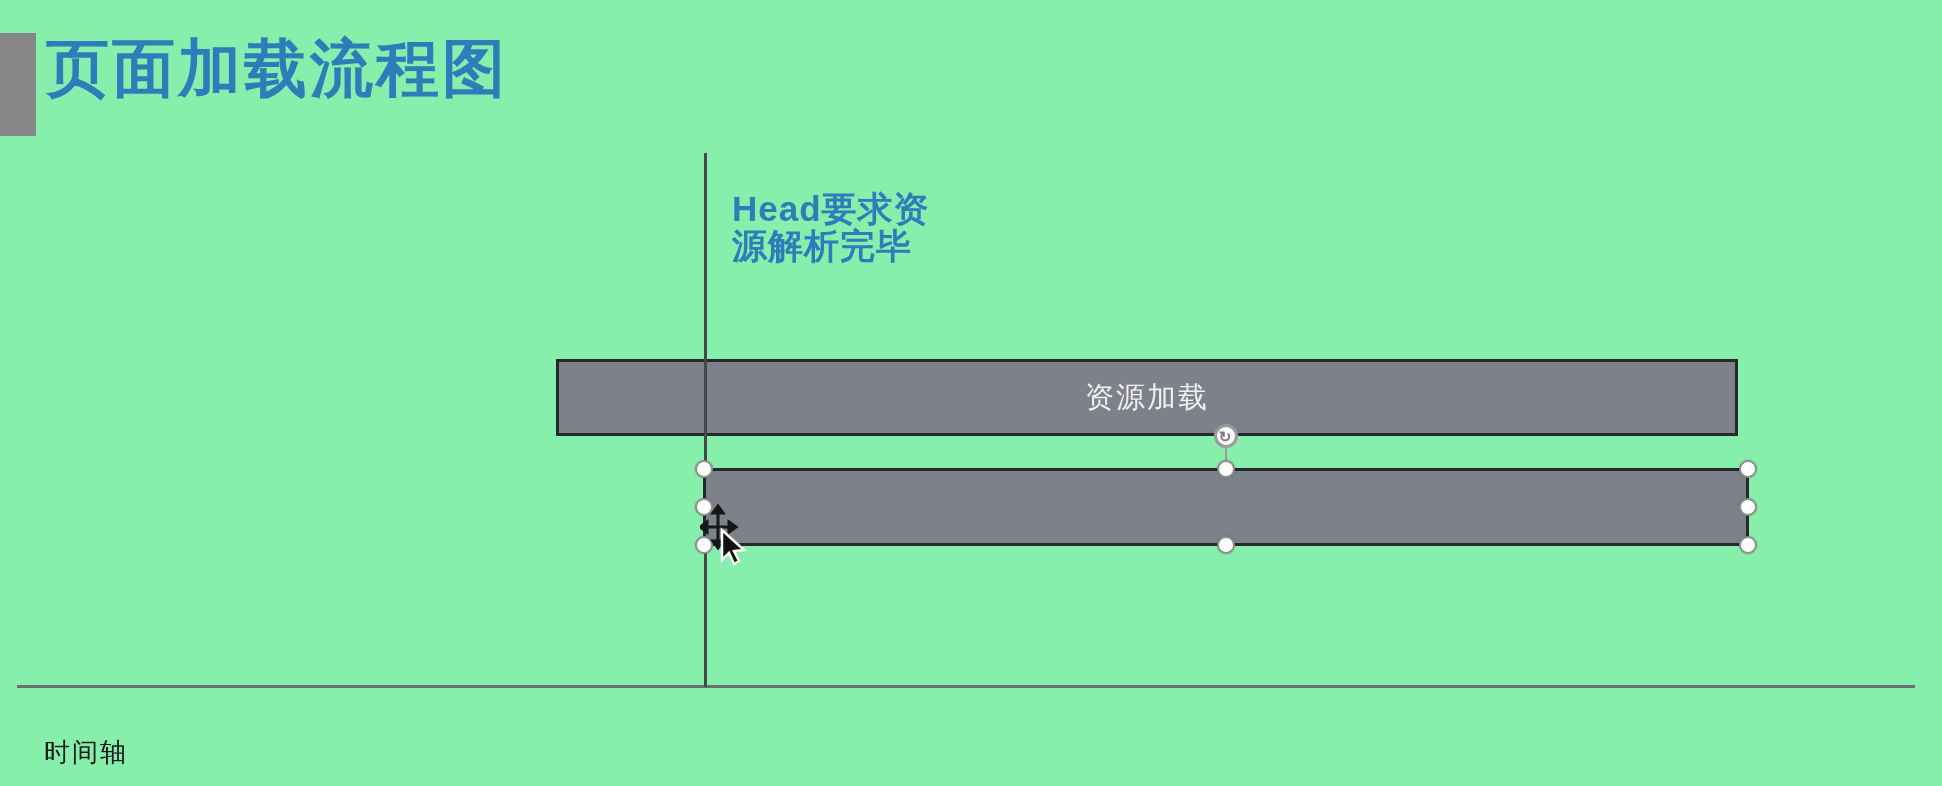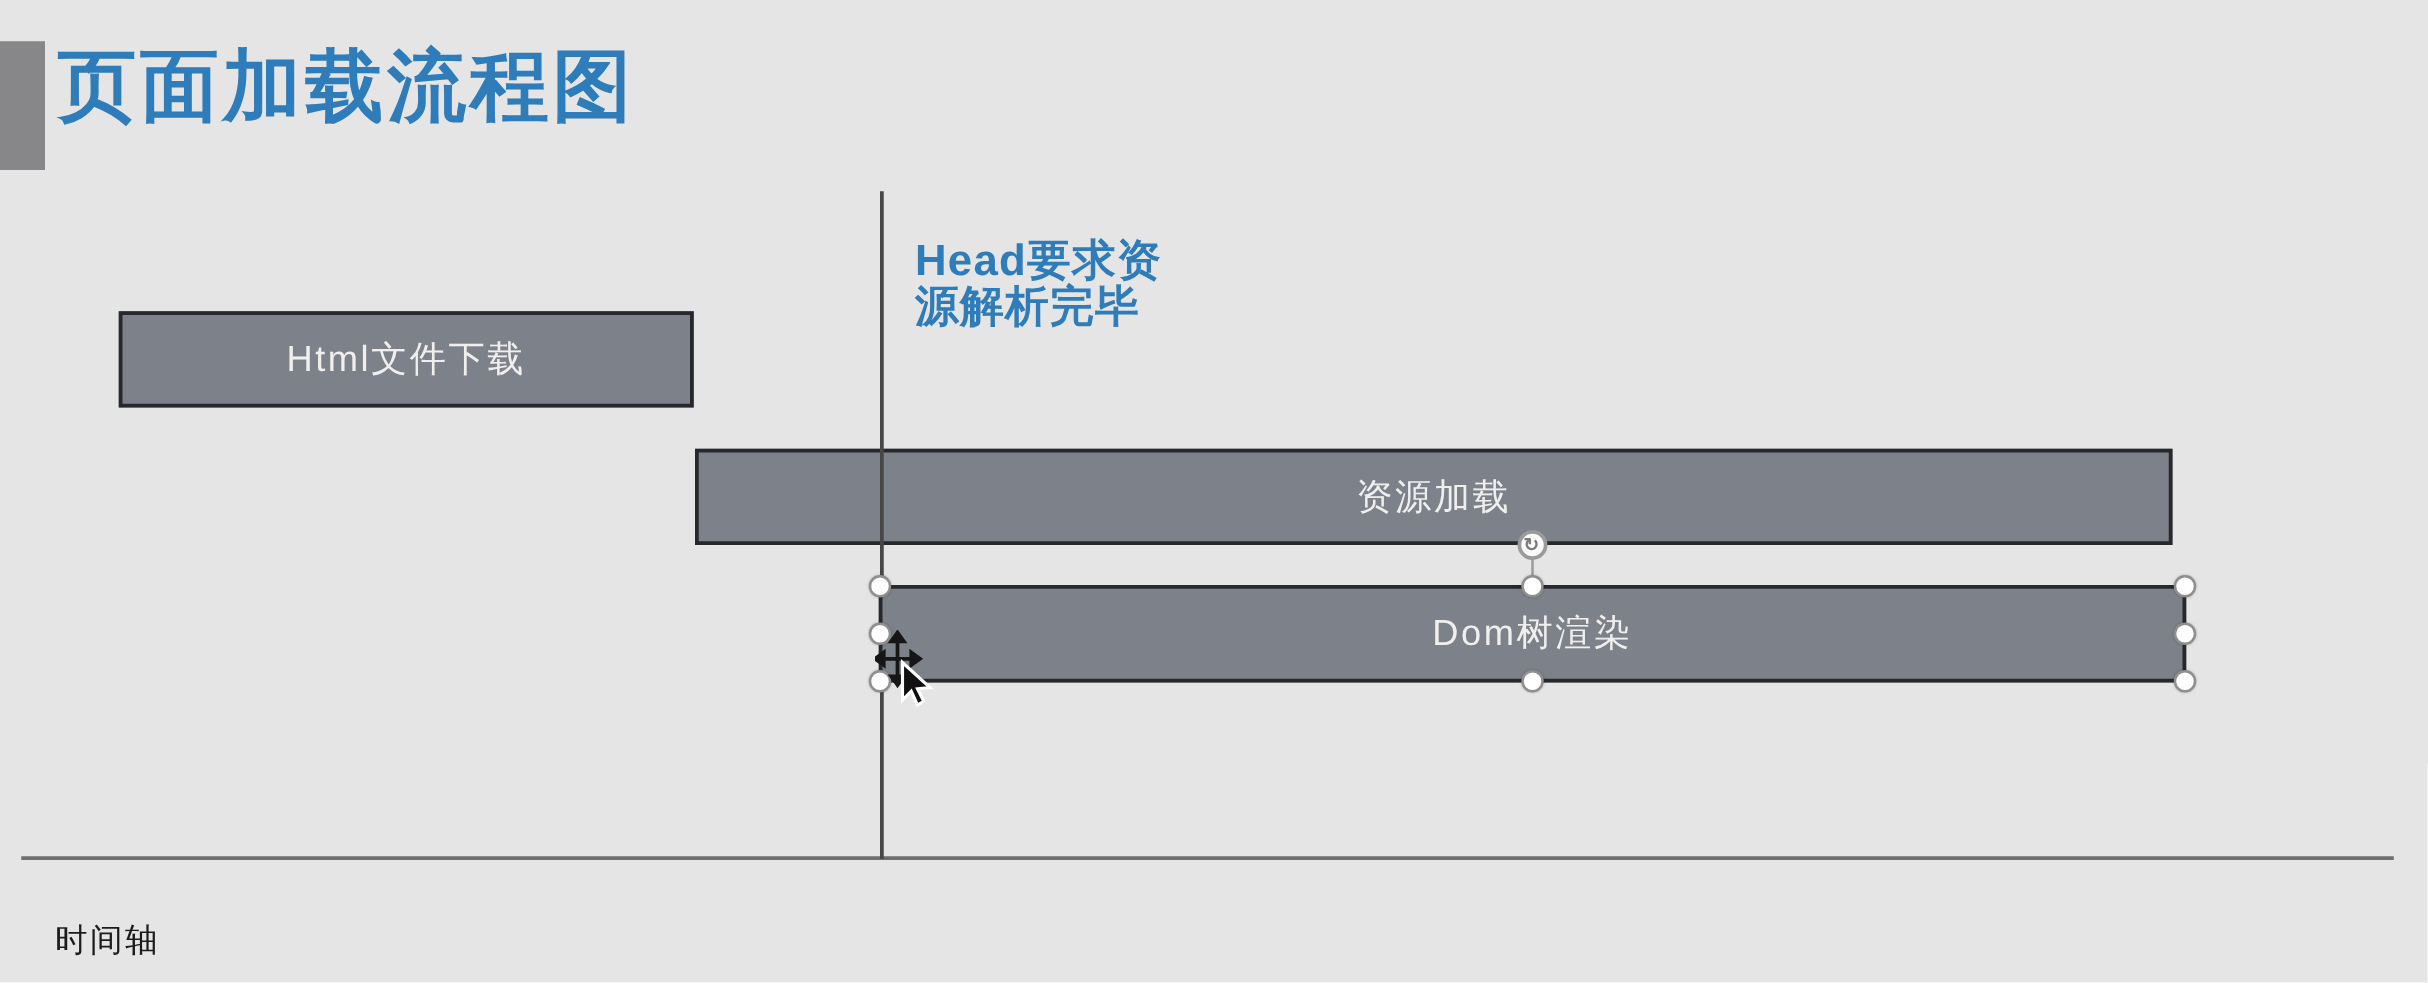--- a/index.html
+++ b/index.html
@@ -9,21 +9,21 @@
     --axis-line:#6e6e6e;
     --marker-line:#474747;
     --handle-border:#8f8f8f;
   }
   *{margin:0;padding:0;box-sizing:border-box;}
   html,body{background:#fff;}
   body{font-family:"Liberation Sans", sans-serif;}
   .canvas{
     position:relative;
     width:1942px;height:786px;
-    background:#e5e5e5;
+    background:#86efac;
     overflow:hidden;
   }
   
   .title-deco{
     position:absolute;left:0;top:33px;width:36px;height:103px;
     background:#87878a;
   }
   .page-title{
     position:absolute;left:46px;top:26px;
     font-size:63px;font-weight:800;letter-spacing:3px;
@@ -111,30 +111,26 @@
   <div class="title-deco"></div>
   <h1 class="page-title">页面加载流程图</h1>
 
   <div class="vline"></div>
 
   <div class="annotation">
     <span>Head要求资</span>
     <span>源解析完毕</span>
   </div>
 
-  <div class="bar bar-html">
-    <span class="bar-label">Html文件下载</span>
-  </div>
 
   <div class="bar bar-res">
     <span class="bar-label">资源加载</span>
   </div>
 
   <div class="bar bar-dom">
-    <span class="bar-label">Dom树渲染</span>
 
     <div class="rotate-stem"></div>
     <div class="rotate-handle">↻</div>
 
     <div class="handle h-tl"></div>
     <div class="handle h-tm"></div>
     <div class="handle h-tr"></div>
     <div class="handle h-ml"></div>
     <div class="handle h-mr"></div>
     <div class="handle h-bl"></div>

